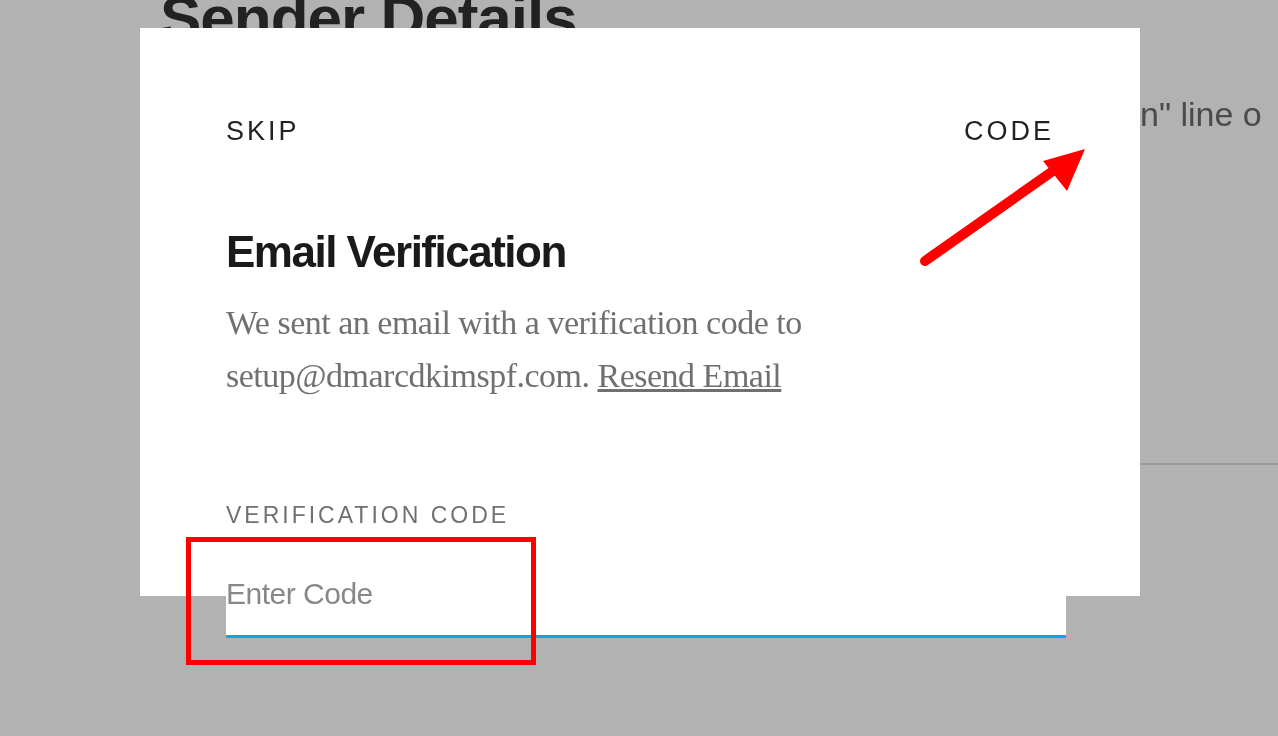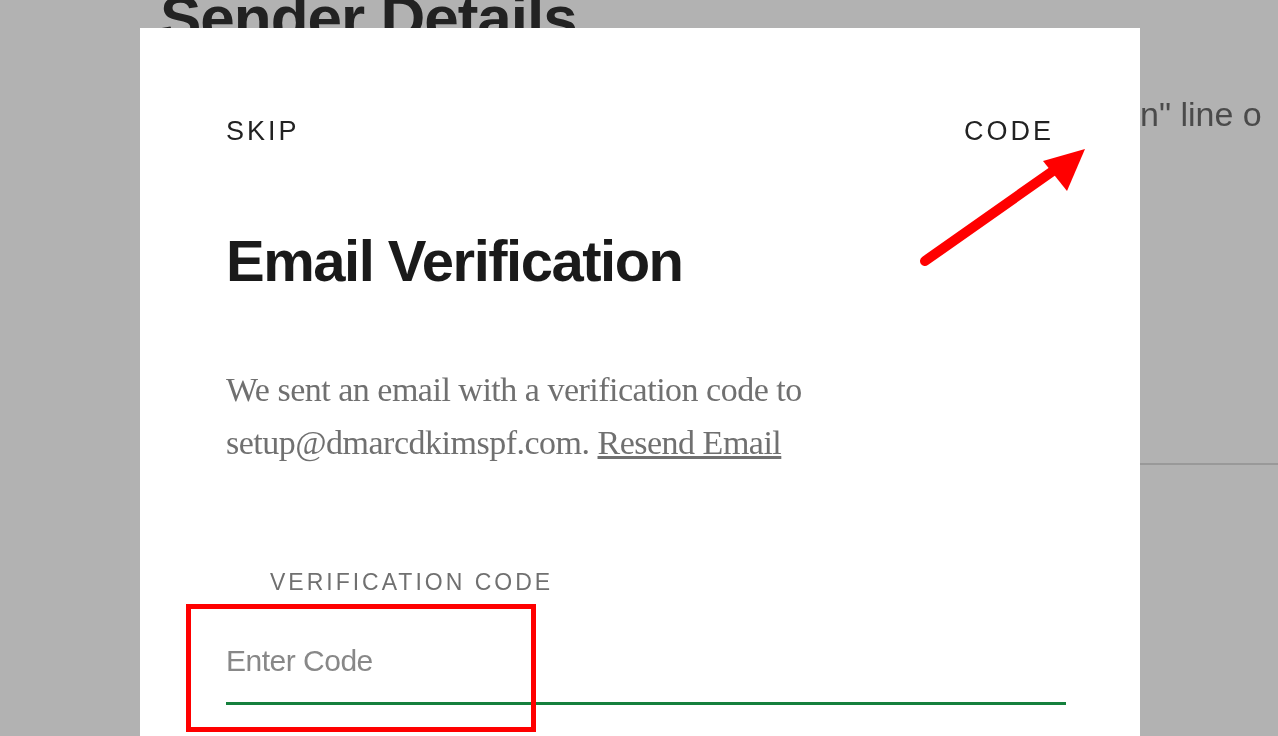--- a/index.html
+++ b/index.html
@@ -42,21 +42,21 @@
     top: 463px;
     left: 1140px;
     right: 0;
     border-top: 2px solid #999;
   }
   .modal {
     position: absolute;
     top: 28px;
     left: 140px;
     width: 1000px;
-    height: 708px;
+    height: 568px;
     background: #fff;
     padding: 0;
   }
   .modal-nav {
     display: flex;
     justify-content: space-between;
     align-items: center;
     padding: 88px 86px 0 86px;
   }
   .nav-btn {
@@ -66,54 +66,53 @@
     color: #222;
     background: none;
     border: none;
     cursor: pointer;
     font-family: inherit;
   }
   .modal-body {
     padding: 80px 86px 0 86px;
   }
   .modal-title {
-    font-size: 58px;
+    font-size: 44px;
     font-weight: 700;
     color: #1a1a1a;
     letter-spacing: -1.5px;
-    margin-bottom: 70px;
+    margin-bottom: 20px;
   }
   .modal-desc {
     font-size: 34px;
     color: #707070;
     line-height: 1.55;
     margin-bottom: 100px;
     letter-spacing: -0.5px;
     font-family: Liberation Serif, serif;
   }
   .resend-link {
     color: #707070;
     text-decoration: underline;
     cursor: pointer;
   }
   .field-label {
     font-size: 23px;
     letter-spacing: 3px;
     color: #707070;
     margin-bottom: 20px;
     font-weight: 400;
-    margin-left: 44px;
   }
   .input-wrap {
     position: relative;
   }
   .code-input {
     width: 840px;
     border: none;
-    border-bottom: 3px solid #15803d;
+    border-bottom: 3px solid #0ea5e9;
     font-size: 30px;
     padding: 28px 0 24px 0;
     outline: none;
     color: #222;
     font-family: inherit;
   }
   .code-input::placeholder {
     color: #888;
     letter-spacing: -0.5px;
   }

